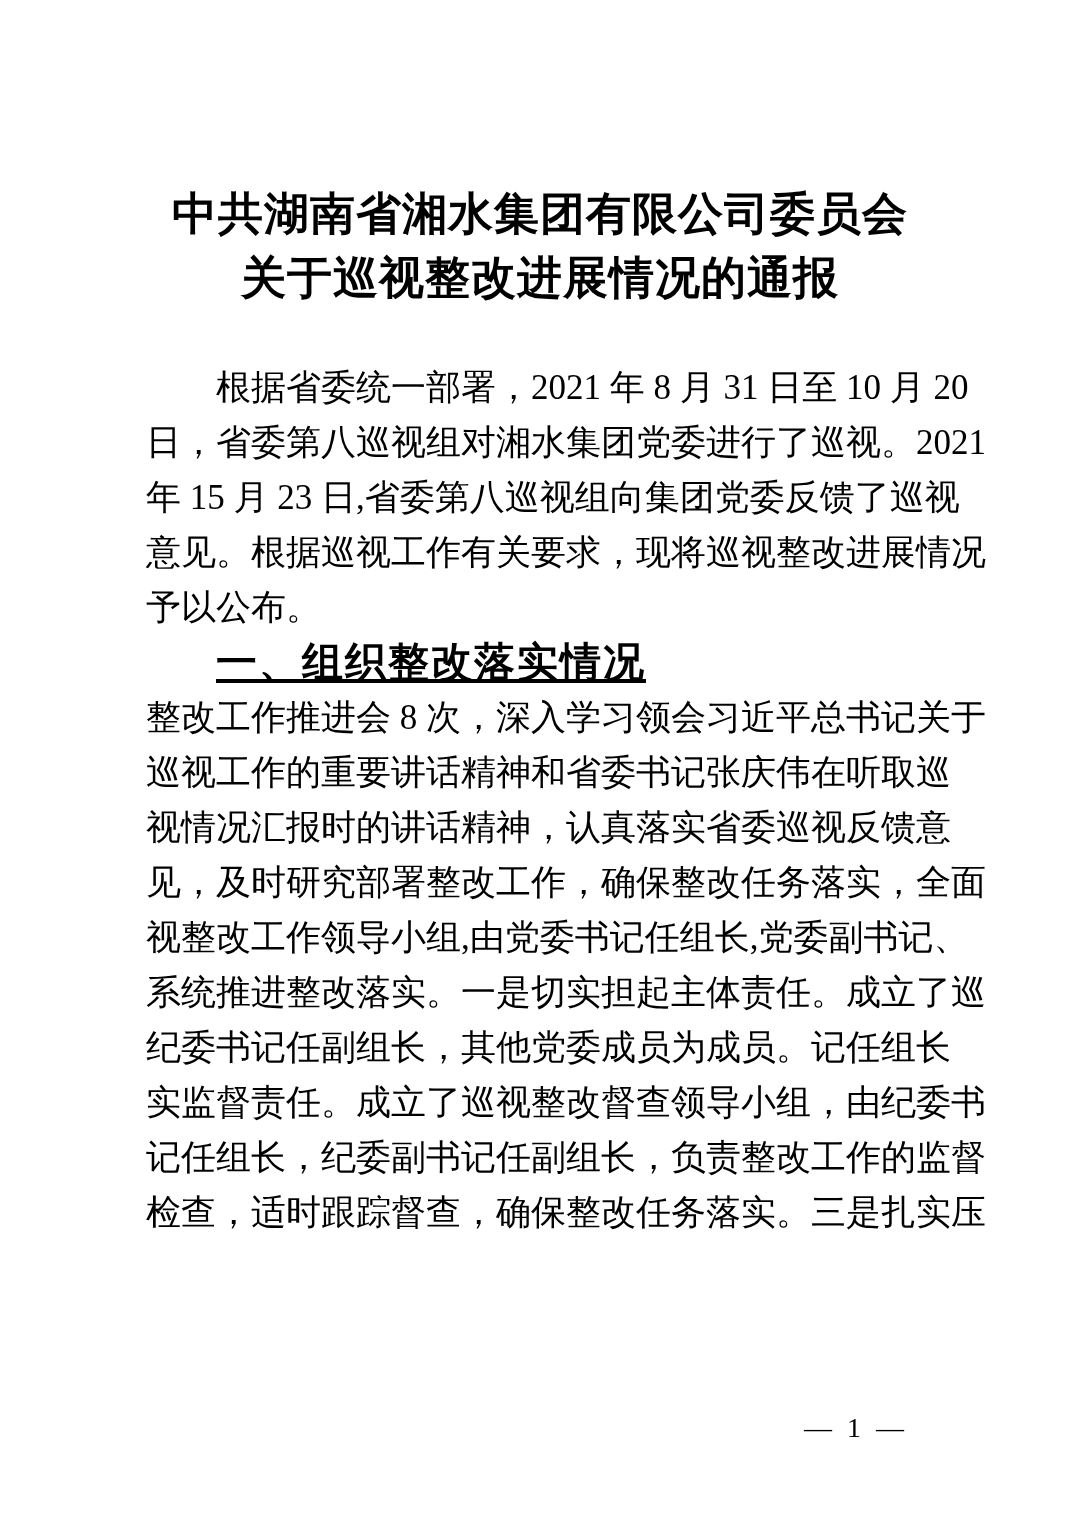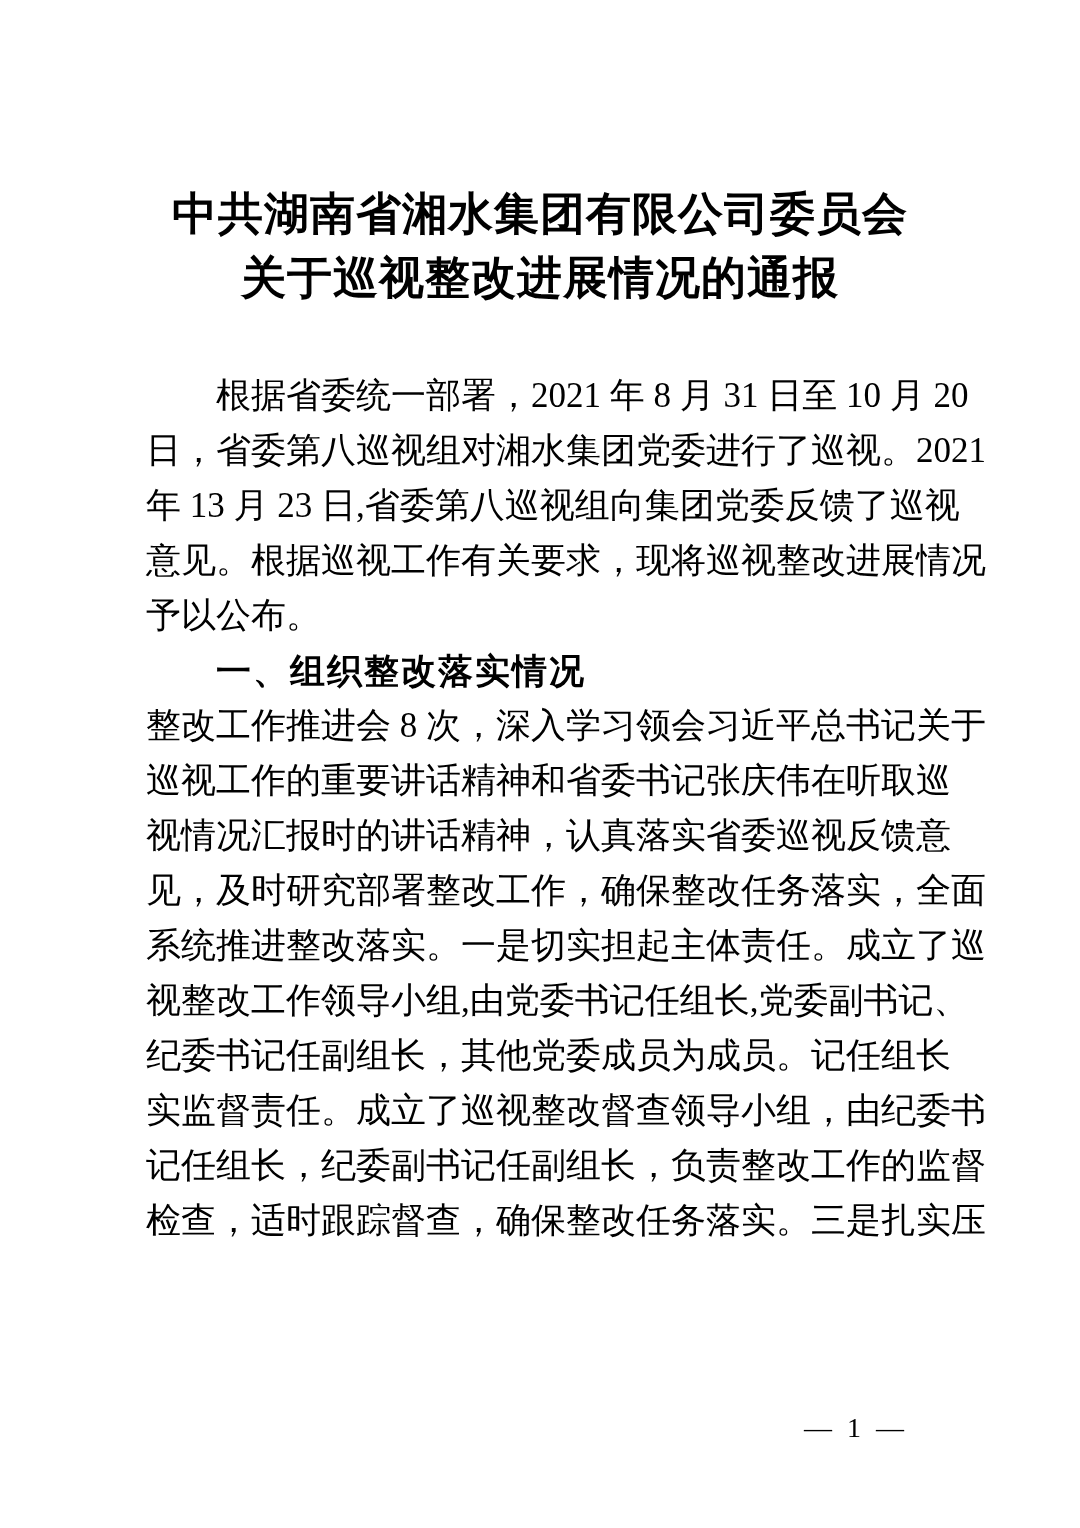--- a/index.html
+++ b/index.html
@@ -20,21 +20,21 @@
     left: 0;
     width: 1080px;
     text-align: center;
     font-weight: 700;
     font-size: 45px;
     line-height: 64px;
     letter-spacing: 1px;
   }
   .body-block {
     position: absolute;
-    top: 368px;
+    top: 360px;
     left: 146px;
     width: 790px;
     font-size: 35px;
     line-height: 55px;
   }
   .jline {
     height: 55px;
     white-space: nowrap;
     text-align: justify;
     text-align-last: justify;
@@ -45,23 +45,24 @@
     text-align-last: left;
   }
   .jline.indent {
     text-indent: 70px;
   }
   .section-heading {
     height: 55px;
     padding-left: 70px;
     font-family: "Liberation Sans", "DejaVu Sans", sans-serif;
     font-weight: 700;
-    font-size: 35px;
+    font-size: 41px;
     line-height: 55px;
     letter-spacing: 2px;
+    text-decoration: underline;
   }
   .page-number {
     position: absolute;
     top: 1408px;
     right: 172px;
     font-size: 28px;
     line-height: 40px;
     letter-spacing: 4px;
     font-family: "Liberation Serif", "DejaVu Serif", serif;
   }
@@ -74,34 +75,34 @@
   <div class="title-block">
     <div>中共湖南省湘水集团有限公司委员会</div>
     <div>关于巡视整改进展情况的通报</div>
   </div>
 
   <div class="body-block">
 
     <div>
       <div class="jline indent">根据省委统一部署，2021 年 8 月 31 日至 10 月 20</div>
       <div class="jline">日，省委第八巡视组对湘水集团党委进行了巡视。2021</div>
-      <div class="jline">年 13 月 23 日,省委第八巡视组向集团党委反馈了巡视</div>
+      <div class="jline">年 15 月 23 日,省委第八巡视组向集团党委反馈了巡视</div>
       <div class="jline">意见。根据巡视工作有关要求，现将巡视整改进展情况</div>
       <div class="jline short">予以公布。</div>
     </div>
 
     <div class="section-heading">一、组织整改落实情况</div>
 
     <div>
       <div class="jline">整改工作推进会 8 次，深入学习领会习近平总书记关于</div>
       <div class="jline">巡视工作的重要讲话精神和省委书记张庆伟在听取巡</div>
       <div class="jline">视情况汇报时的讲话精神，认真落实省委巡视反馈意</div>
       <div class="jline">见，及时研究部署整改工作，确保整改任务落实，全面</div>
+      <div class="jline">视整改工作领导小组,由党委书记任组长,党委副书记、</div>
       <div class="jline">系统推进整改落实。一是切实担起主体责任。成立了巡</div>
-      <div class="jline">视整改工作领导小组,由党委书记任组长,党委副书记、</div>
       <div class="jline">纪委书记任副组长，其他党委成员为成员。记任组长</div>
       <div class="jline">实监督责任。成立了巡视整改督查领导小组，由纪委书</div>
       <div class="jline">记任组长，纪委副书记任副组长，负责整改工作的监督</div>
       <div class="jline">检查，适时跟踪督查，确保整改任务落实。三是扎实压</div>
     </div>
 
   </div>
 
   <div class="page-number">— 1 —</div>
 

